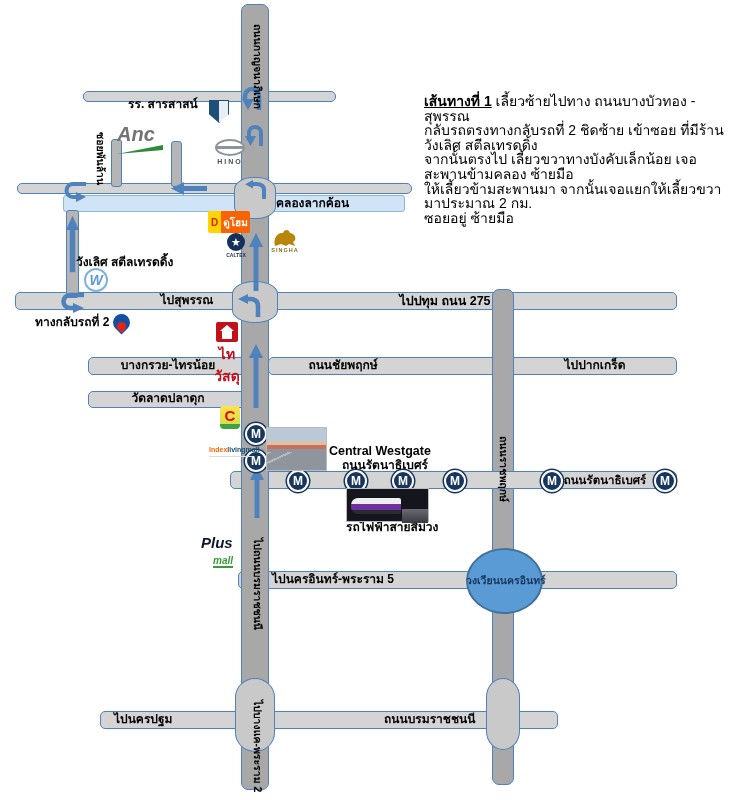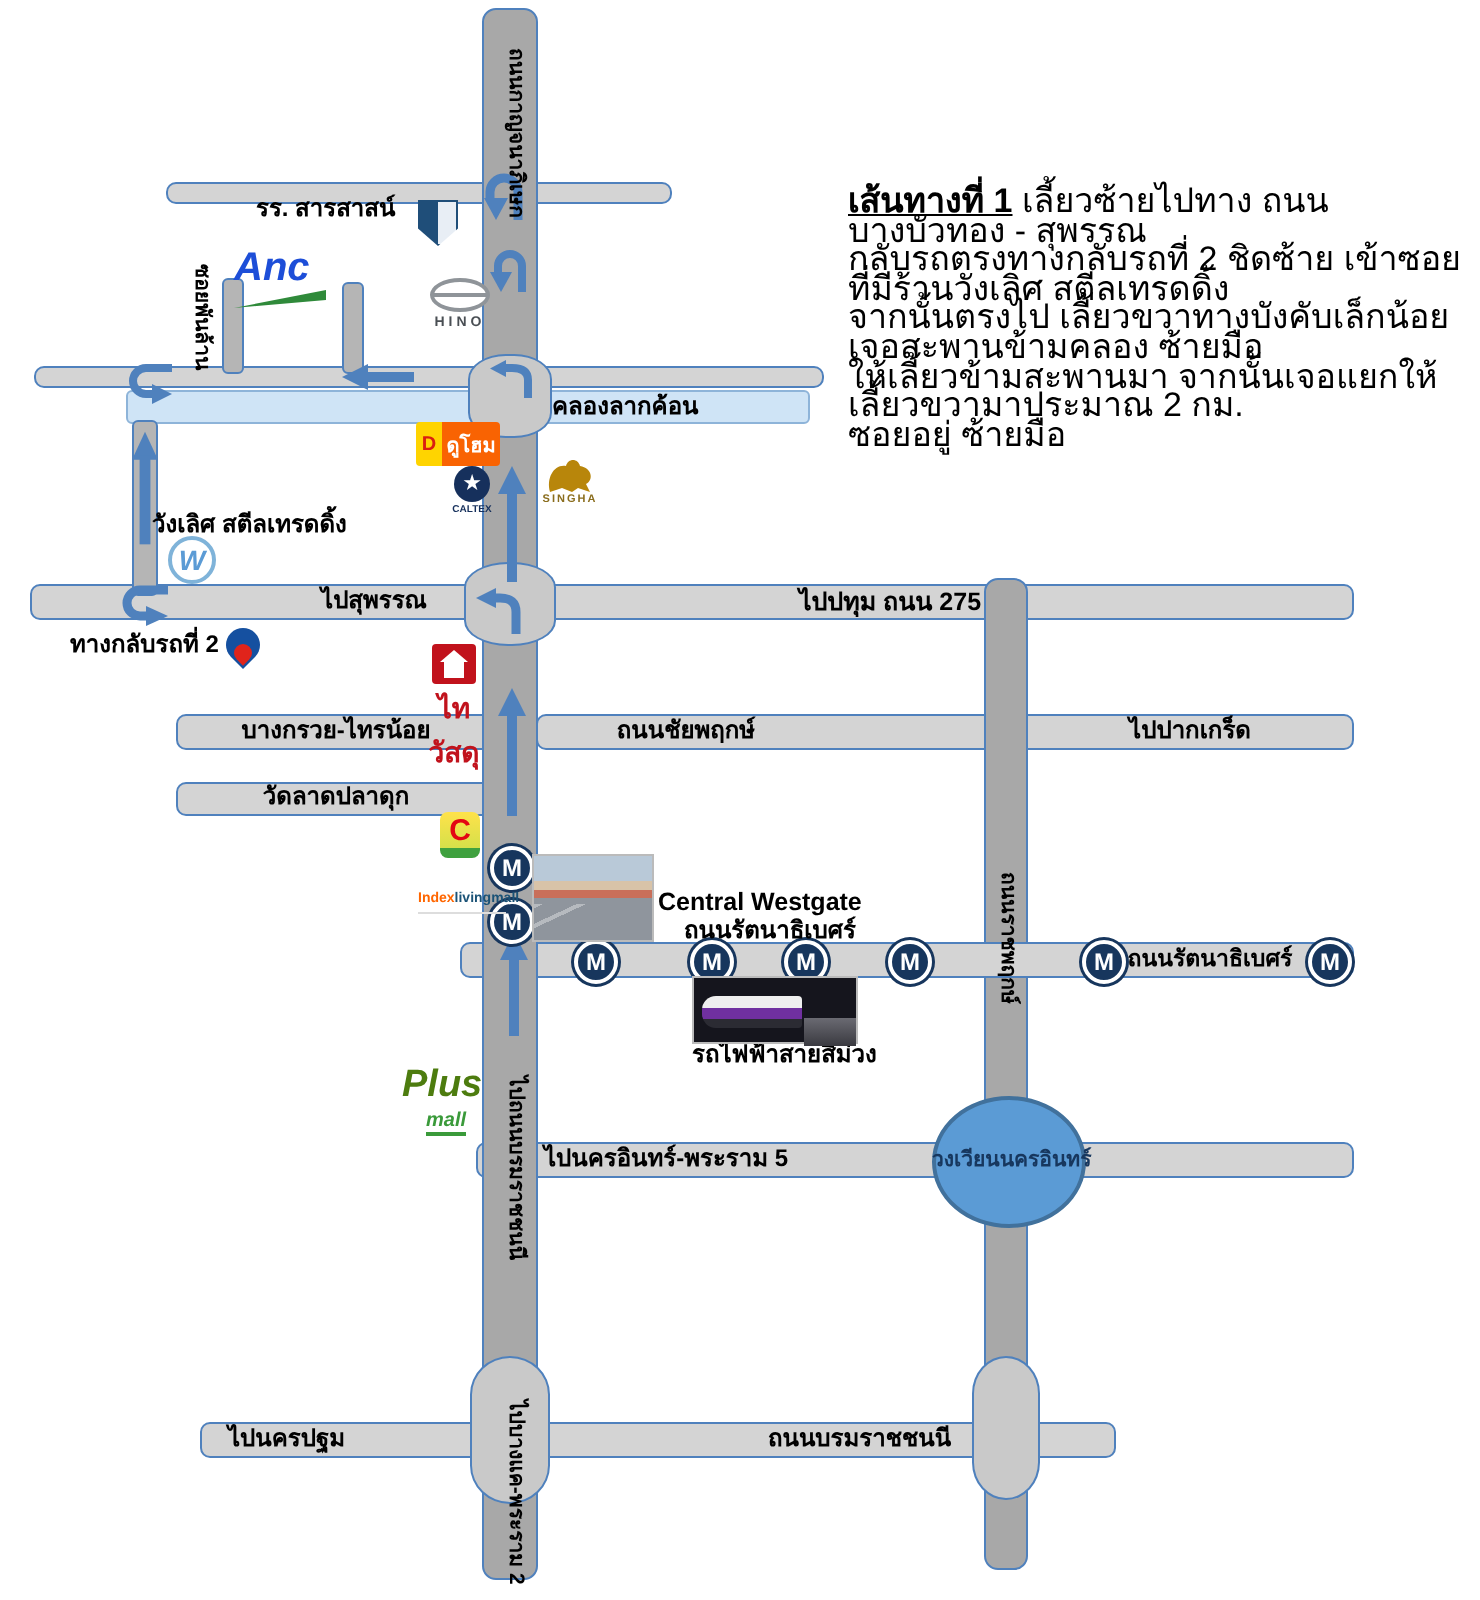--- a/index.html
+++ b/index.html
@@ -11,21 +11,21 @@
   .canal{position:absolute;background:#cfe4f6;border:1px solid #8eb4d9;border-radius:3px;box-sizing:border-box;}
   .bridge{position:absolute;background:#c9c9c9;border:1.5px solid #4f81bd;box-sizing:border-box;}
   .roundabout{position:absolute;background:#5b9bd5;border:2px solid #41719c;border-radius:50%;box-sizing:border-box;}
   .lbl{position:absolute;font-size:12px;font-weight:700;white-space:nowrap;line-height:1.15;}
   .ctr{text-align:center;white-space:nowrap;}
   .vlabel{position:absolute;writing-mode:vertical-rl;font-size:10.5px;font-weight:700;text-align:center;white-space:nowrap;}
   .m{position:absolute;width:18px;height:18px;border-radius:50%;background:#17365d;color:#fff;
      display:flex;align-items:center;justify-content:center;font-size:12px;font-weight:800;
      border:2px solid #fff;box-shadow:0 0 0 1.5px #17365d;box-sizing:content-box;}
   .arr{position:absolute;}
-  .dir{position:absolute;left:424px;width:314px;font-size:17px;line-height:14.6px;}
+  .dir{position:absolute;left:424px;width:314px;font-size:14px;line-height:14.6px;}
   .dir .t{font-weight:800;text-decoration:underline;}
   .dir .b{white-space:pre-line;}
   .photo{position:absolute;border:1px solid #bbb;box-sizing:border-box;}
   .logo{position:absolute;}
 </style>
 </head>
 <body>
 
 <div id="canvas">
 
@@ -136,21 +136,21 @@
   <div class="lbl" style="left:346px;top:521px;font-family:Liberation Serif, serif;">รถไฟฟ้าสายสีม่วง</div>
   <div class="vlabel" style="left:244px;top:536px;width:23px;height:96px;">ไปถนนบรมราชชนนี</div>
   <div class="lbl" style="left:272px;top:573px;">ไปนครอินทร์-พระราม 5</div>
   <div class="lbl" style="left:114px;top:713px;">ไปนครปฐม</div>
   <div class="lbl" style="left:355px;top:713px;margin-left:29px;">ถนนบรมราชชนนี</div>
   <div class="vlabel" style="left:244px;top:697px;width:23px;height:98px;">ไปบางแค-พระราม 2</div>
 
   <div class="logo" style="left:209px;top:100px;width:18px;height:21px;background:linear-gradient(90deg,#1f4e79 0 50%,#e8eef5 50% 100%);border:1px solid #1f4e79;clip-path:polygon(0 0,100% 0,100% 62%,50% 100%,0 62%);"></div>
 
   <div class="logo" style="left:117px;top:123px;width:56px;height:38px;">
-    <div style="color:#1d4ed8;font-style:italic;font-weight:900;font-size:20px;line-height:22px;">Anc</div>
+    <div style="color:#737373;font-style:italic;font-weight:900;font-size:20px;line-height:22px;">Anc</div>
     <div style="width:46px;height:9px;background:#2f8a3a;clip-path:polygon(0 100%,100% 0,100% 55%,0 100%);"></div>
   </div>
 
   <div class="logo" style="left:212px;top:139px;width:36px;height:32px;text-align:center;">
     <div style="width:30px;height:17px;margin:0 auto;border:2px solid #8f9499;border-radius:50%;box-sizing:border-box;background:linear-gradient(180deg,#fff 42%,#8f9499 42% 58%,#fff 58%);"></div>
     <div style="font-size:7px;font-weight:900;letter-spacing:2px;color:#4a4f54;margin-top:2px;">HINO</div>
   </div>
 
   <div class="logo" style="left:208px;top:211px;width:42px;height:22px;display:flex;border-radius:2px;overflow:hidden;">
     <div style="width:13px;background:#ffd400;color:#d91f11;font-weight:900;font-size:10px;display:flex;align-items:center;justify-content:center;">D</div>
@@ -197,17 +197,17 @@
   <div class="photo" style="left:266px;top:427px;width:61px;height:44px;background:
       linear-gradient(155deg,rgba(255,255,255,.35) 0 2px,transparent 2px 9px,rgba(255,255,255,.35) 9px 11px,transparent 11px) 0 24px/100% 20px no-repeat,
       linear-gradient(180deg,#b9c9d8 0 30%,#d8c3a8 30% 40%,#c96f5a 40% 50%,#8f959d 50% 100%);"></div>
 
   <div class="photo" style="left:346px;top:488px;width:83px;height:34px;background:#15151d;">
     <div style="position:absolute;left:4px;top:9px;width:50px;height:16px;border-radius:7px 2px 2px 7px;background:linear-gradient(180deg,#efefef 0 38%,#7030a0 38% 72%,#2b2b33 72% 100%);"></div>
     <div style="position:absolute;right:0;top:20px;width:26px;height:14px;background:linear-gradient(180deg,#6a6a72,#3a3a40);"></div>
   </div>
 
   <div class="logo" style="left:201px;top:535px;width:44px;height:36px;">
-    <div style="color:#4d7c0f;font-style:italic;font-weight:800;font-size:19px;line-height:15px;">Plus</div>
+    <div style="color:#0f172a;font-style:italic;font-weight:800;font-size:15px;line-height:15px;">Plus</div>
     <div style="color:#3a9a3a;font-style:italic;font-weight:800;font-size:10px;line-height:10px;margin-left:12px;border-bottom:2px solid #3a9a3a;display:inline-block;">mall</div>
   </div>
 
 </div>
 
 </body></html>

